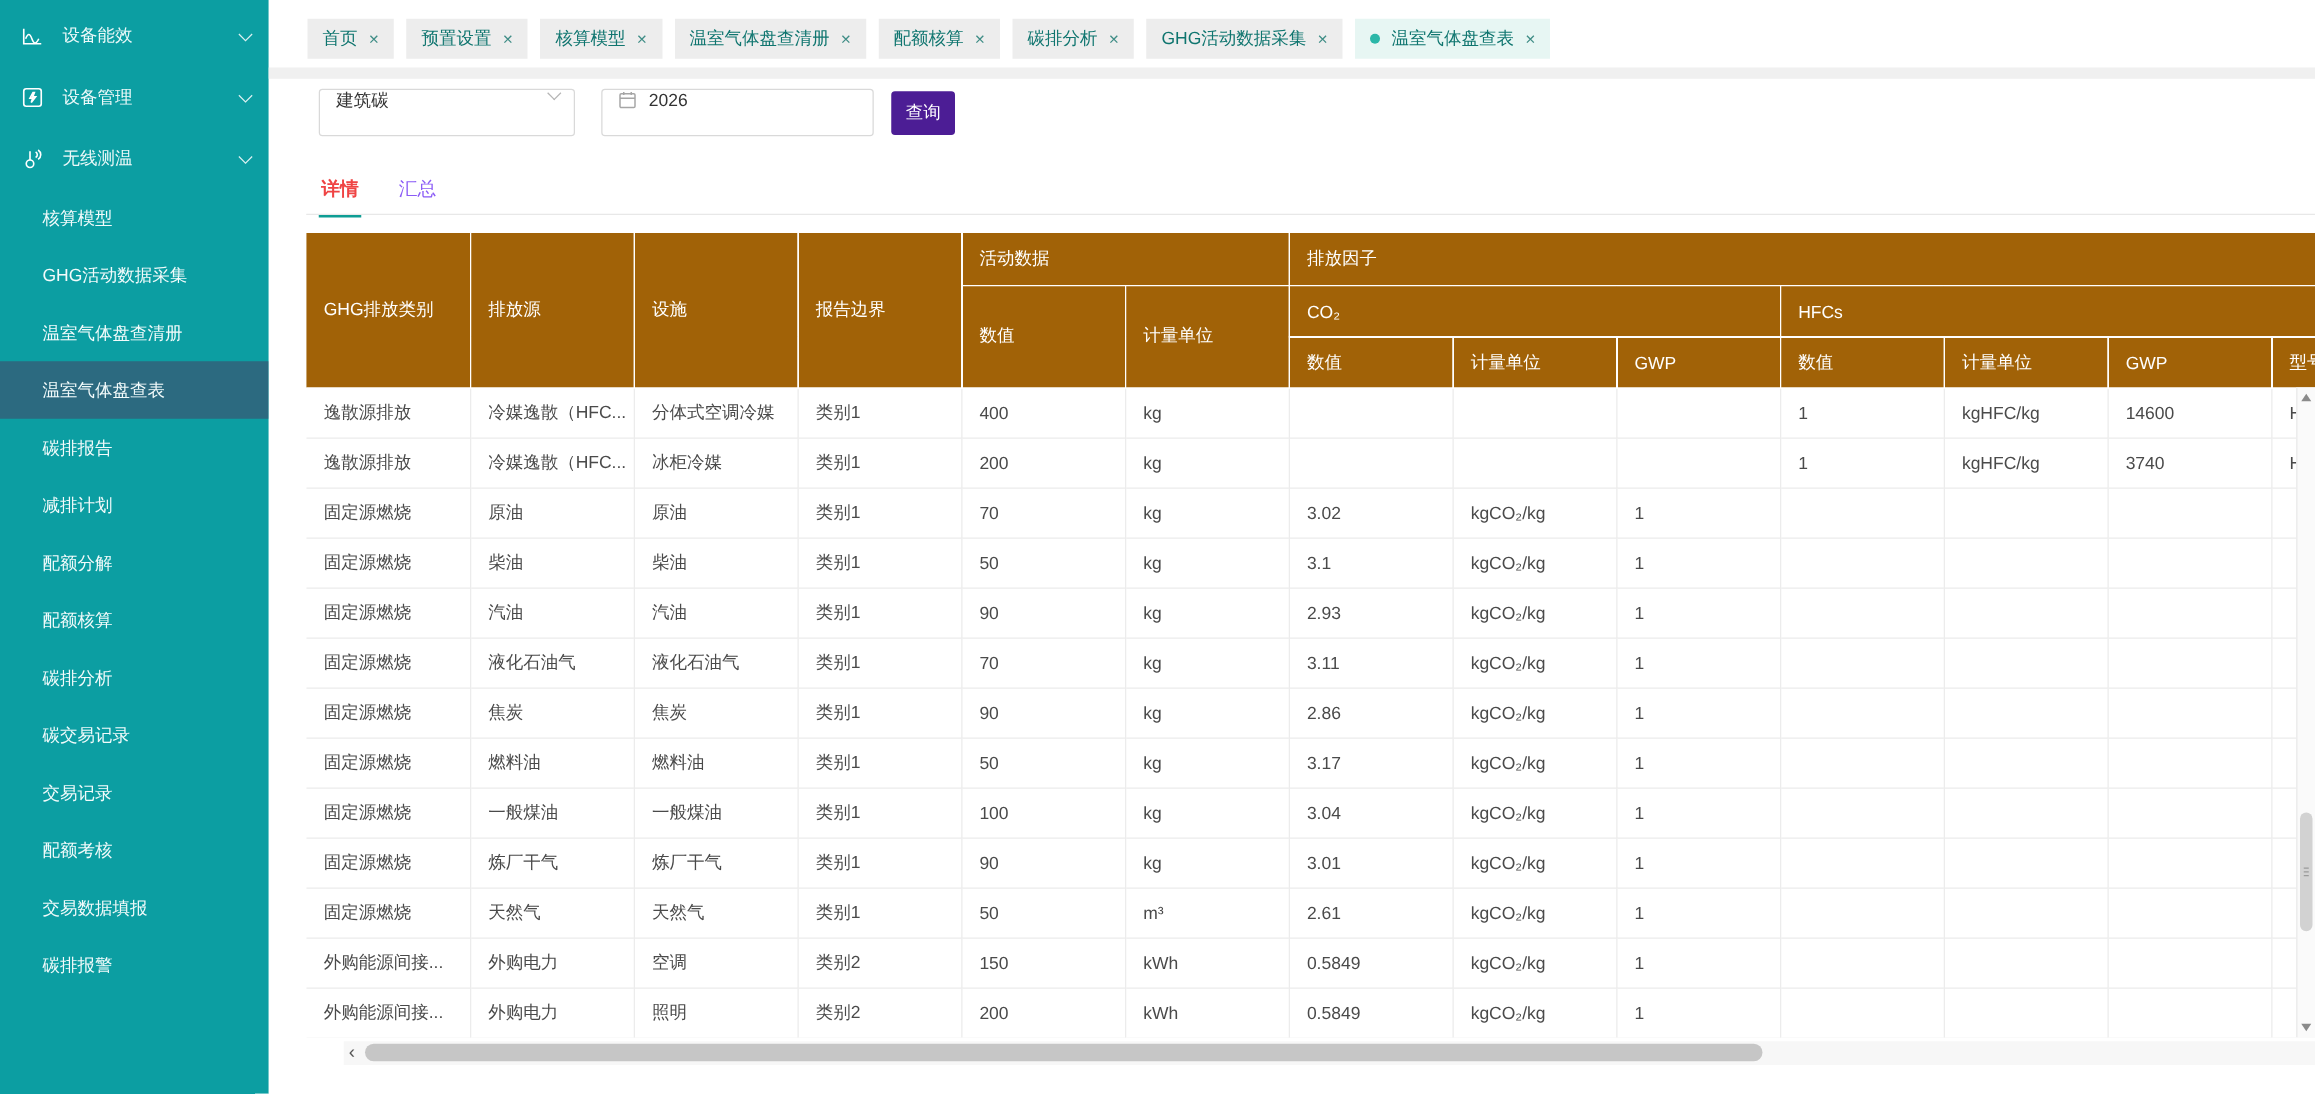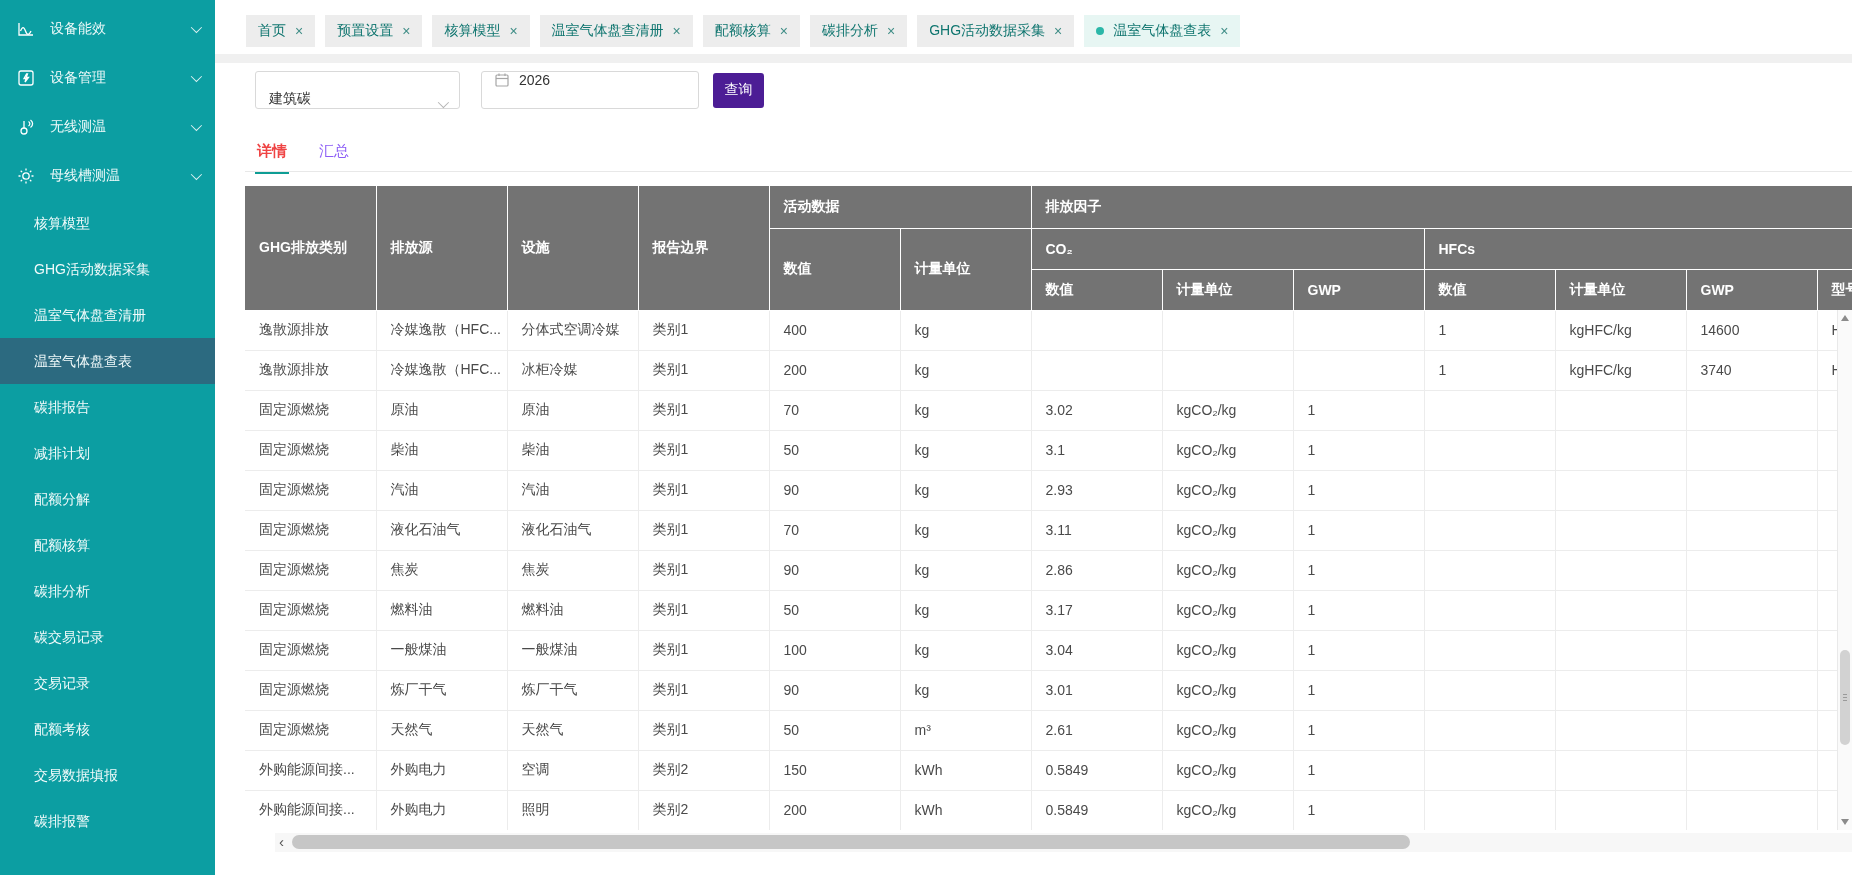--- a/index.html
+++ b/index.html
@@ -27,35 +27,35 @@
   .tab-band { height:9px; background:#f0f0f0; }
   .tab { display:inline-flex; align-items:center; height:32px; padding:0 12px; background:#ededed; color:#0F756F; margin-right:10px; cursor:pointer; font-size:14px; }
   .tab.active { background:#E7F6F3; }
   .tab .dot { width:8px; height:8px; border-radius:50%; background:#2BB7A8; margin-right:9px; }
   .tab .close { margin-left:9px; font-size:14px; color:#3f8d86; line-height:1; }
 
   .content { padding-left:30px; }
 
   .filter-row { display:flex; align-items:center; margin-top:8px; padding-left:10px; }
   .select-box { width:205px; height:38px; border:1px solid #d9d9d9; border-radius:3px; background:#fff;
-                display:flex; align-items:flex-end; justify-content:space-between; padding:0 13px; color:#333; cursor:pointer; }
+                display:flex; align-items:flex-start; justify-content:space-between; padding:0 13px; color:#333; cursor:pointer; }
   .sel-chev { width:8px; height:8px; border-right:1.4px solid #b5b5b5; border-bottom:1.4px solid #b5b5b5; transform:rotate(45deg) translateY(-2px); }
   .date-box { width:218px; height:38px; border:1px solid #d9d9d9; border-radius:3px; background:#fff;
               display:flex; align-items:flex-start; padding:0 12px; color:#333; margin-left:21px; cursor:text; }
   .date-box svg { margin-right:9px; }
   .query-btn { margin-left:14px; width:51px; height:35px; background:#4c1d95; color:#fff; border:none; border-radius:3px; font-size:14px; cursor:pointer; font-family:inherit; }
 
   .view-tabs { position:relative; margin-top:20px; height:43px; border-bottom:1px solid #e8e8e8; padding-left:10px; }
   .vt-item { display:inline-block; padding:13px 2px 11px; margin-right:28px; color:#8b5cf6; cursor:pointer; font-size:15px; }
   .vt-item.active { color:#ef4444; font-weight:bold; border-bottom:2px solid #0E9D94; margin-bottom:-1px; }
 
   
   .table-area { position:relative; margin-top:14px; width:1607px; height:644px; overflow:hidden; }
   table { width:1702px; table-layout:fixed; border-collapse:collapse; }
-  thead th { background:#737373; color:#fff; font-weight:bold; text-align:left; padding:0 14px; font-size:14px;
+  thead th { background:#a16207; color:#fff; font-weight:normal; text-align:left; padding:0 14px; font-size:14px;
              border-right:1px solid #fff; border-bottom:1px solid #fff; white-space:nowrap; overflow:hidden; }
   thead tr:nth-child(1){ height:42px; } thead tr:nth-child(2){ height:41px; } thead tr:nth-child(3){ height:41px; }
   tbody tr { height:40px; }
   tbody td { padding:0 14px; color:#4a4a4a; font-size:14px; border-bottom:1px solid #ececec; border-right:1px solid #ececec;
              background:#fff; white-space:nowrap; overflow:hidden; }
 
   
   .vscroll { position:absolute; right:0; top:124px; bottom:0; width:15px; background:#fafafa; border-left:1px solid #e9e9e9; }
   .vs-arrow { position:absolute; left:3px; width:0; height:0; border-left:4.5px solid transparent; border-right:4.5px solid transparent; }
   .vs-up { top:5px; border-bottom:6px solid #8b8b8b; }
@@ -98,30 +98,20 @@
       <div class="side-item">
         <span class="s-icon">
           <svg viewBox="0 0 20 20" fill="none" stroke="#fff" stroke-width="1.3">
             <path d="M8 4v7"></path>
             <circle cx="8" cy="14" r="3"></circle>
             <path d="M12.5 4.5c1.8 1.2 1.8 3.3 0 4.5"></path>
             <path d="M14.5 3c2.8 2 2.8 5.5 0 7.5"></path>
           </svg>
         </span>
         <span class="s-label">无线测温</span>
-        <span class="chev down"></span>
-      </div>
-      <div class="side-item">
-        <span class="s-icon">
-          <svg viewBox="0 0 20 20" fill="none" stroke="#fff" stroke-width="1.3">
-            <circle cx="10" cy="10" r="3.2"></circle>
-            <path d="M10 2.5v2M10 15.5v2M2.5 10h2M15.5 10h2M4.7 4.7l1.4 1.4M13.9 13.9l1.4 1.4M15.3 4.7l-1.4 1.4M6.1 13.9l-1.4 1.4"></path>
-          </svg>
-        </span>
-        <span class="s-label">母线槽测温</span>
         <span class="chev down"></span>
       </div>
       <div class="submenu">
         <div class="sub-item">核算模型</div>
         <div class="sub-item">GHG活动数据采集</div>
         <div class="sub-item">温室气体盘查清册</div>
         <div class="sub-item active">温室气体盘查表</div>
         <div class="sub-item">碳排报告</div>
         <div class="sub-item">减排计划</div>
         <div class="sub-item">配额分解</div>

